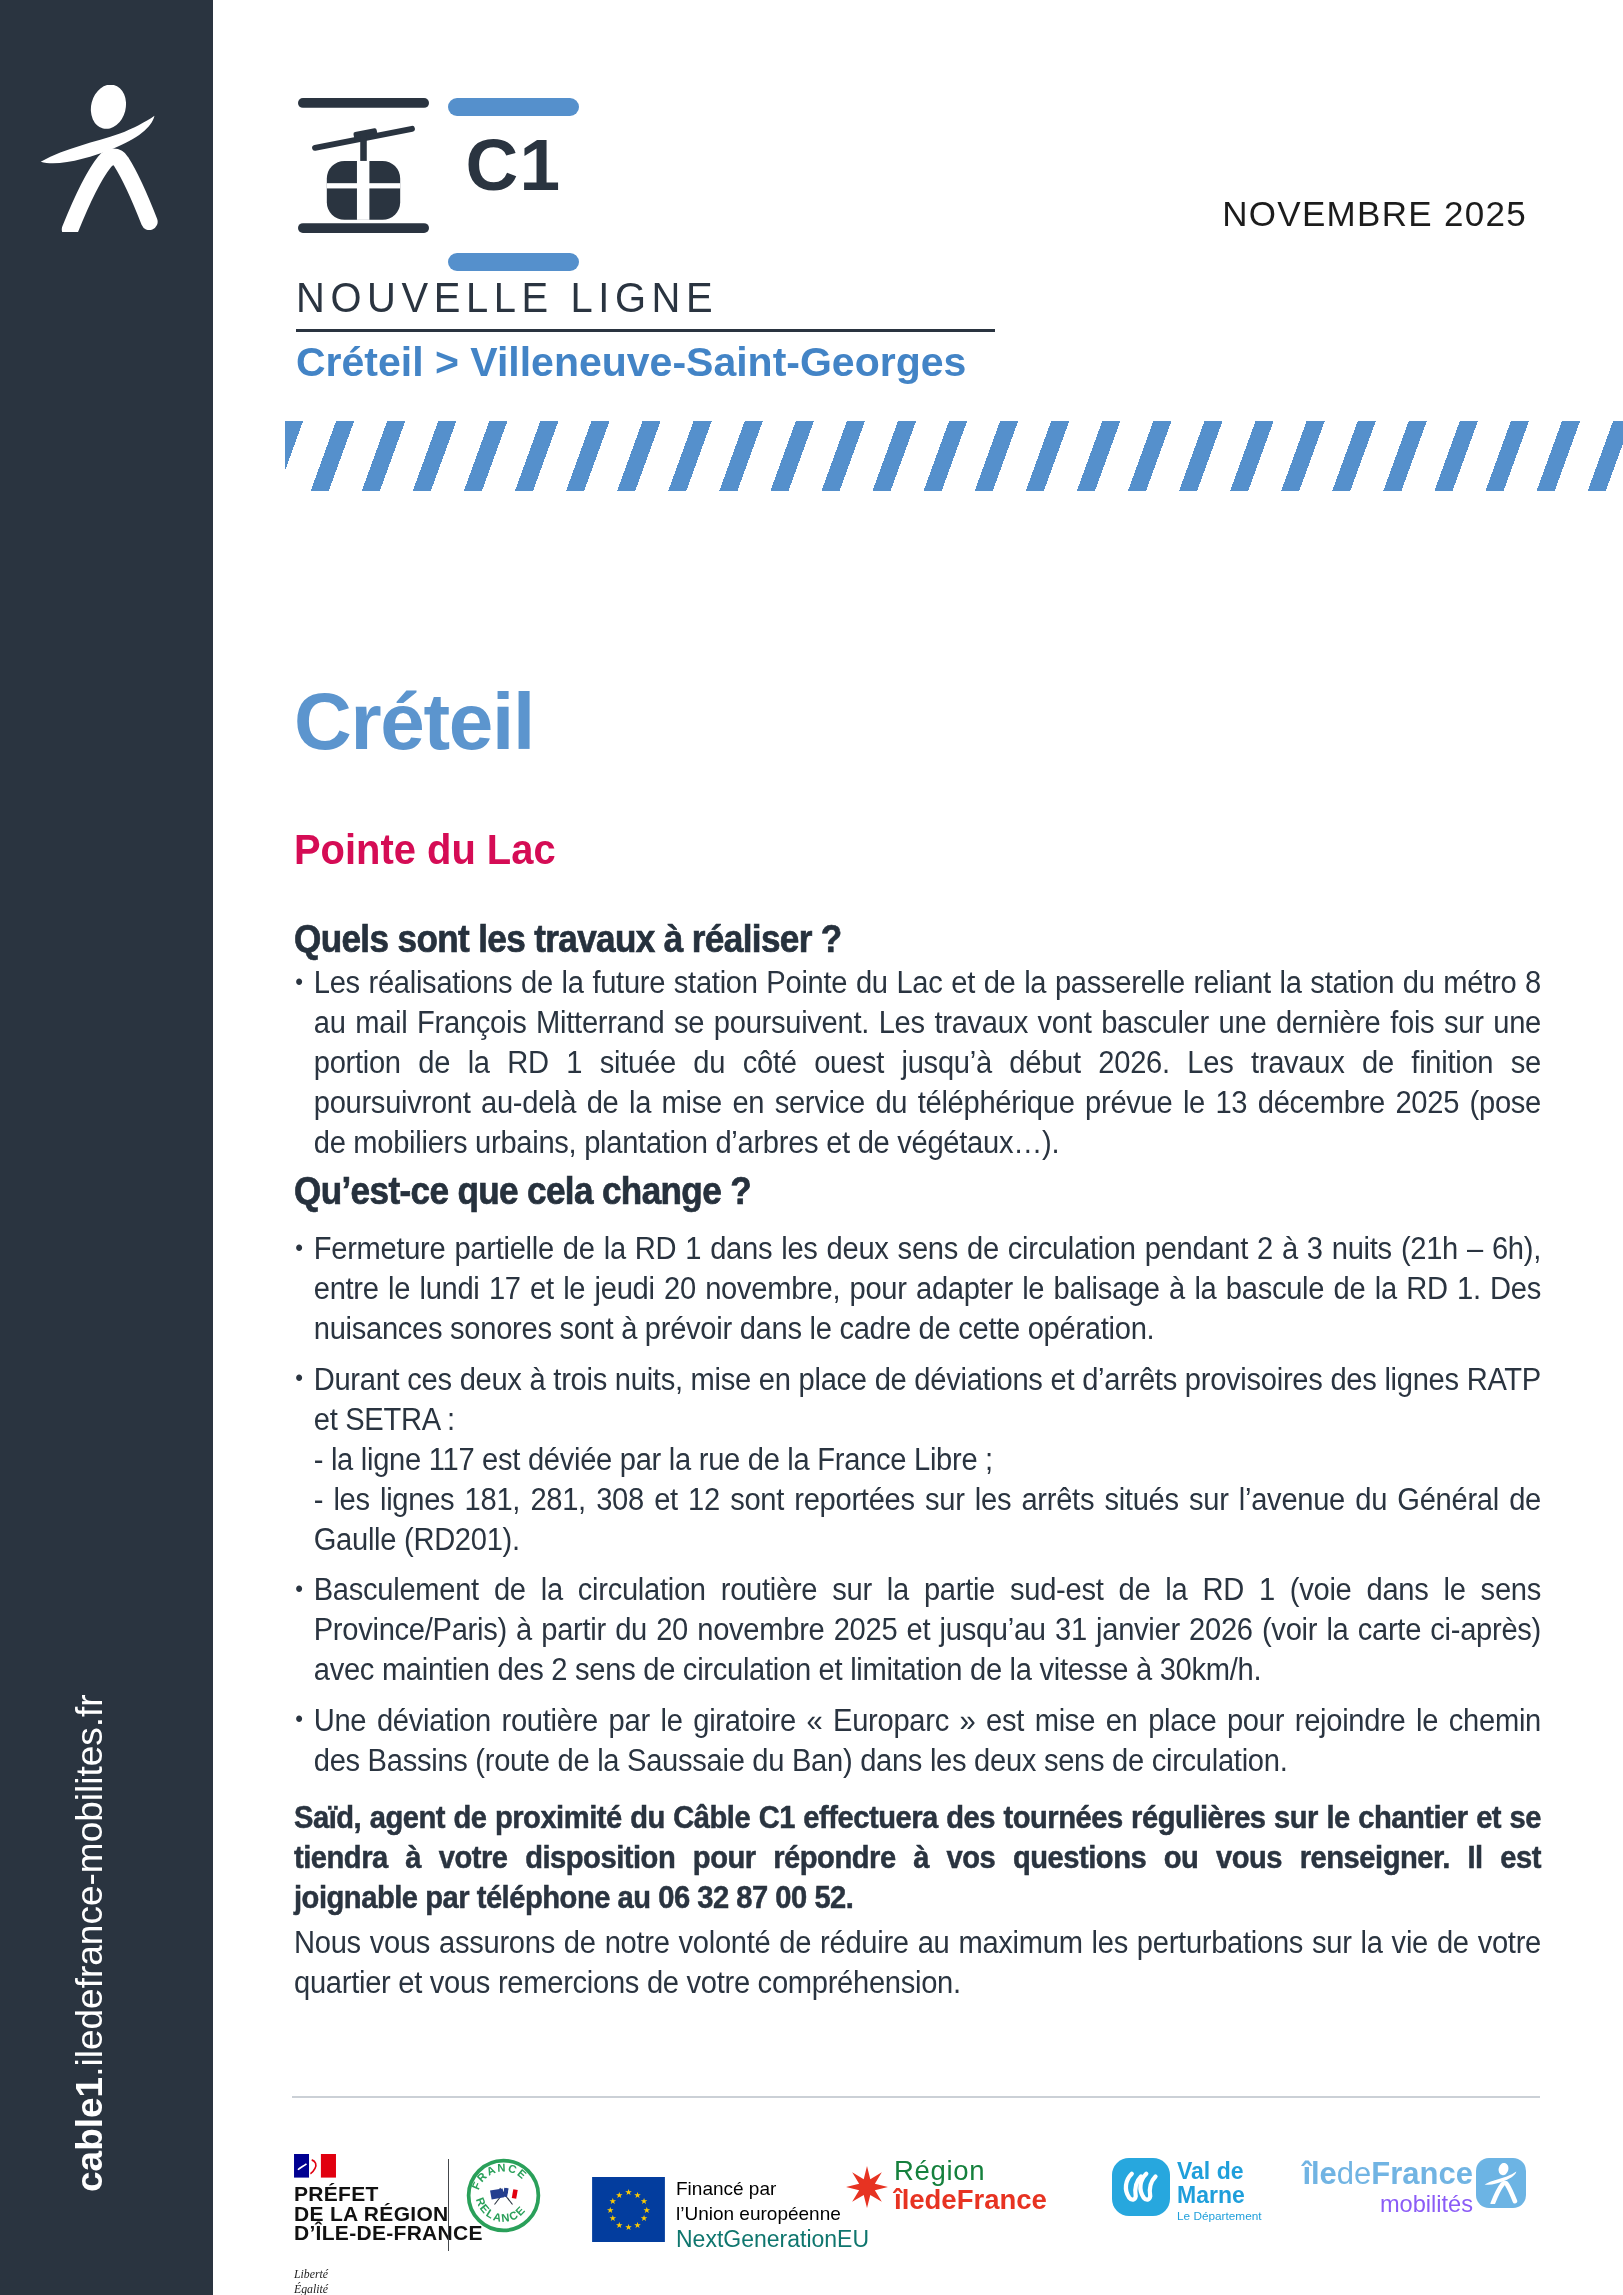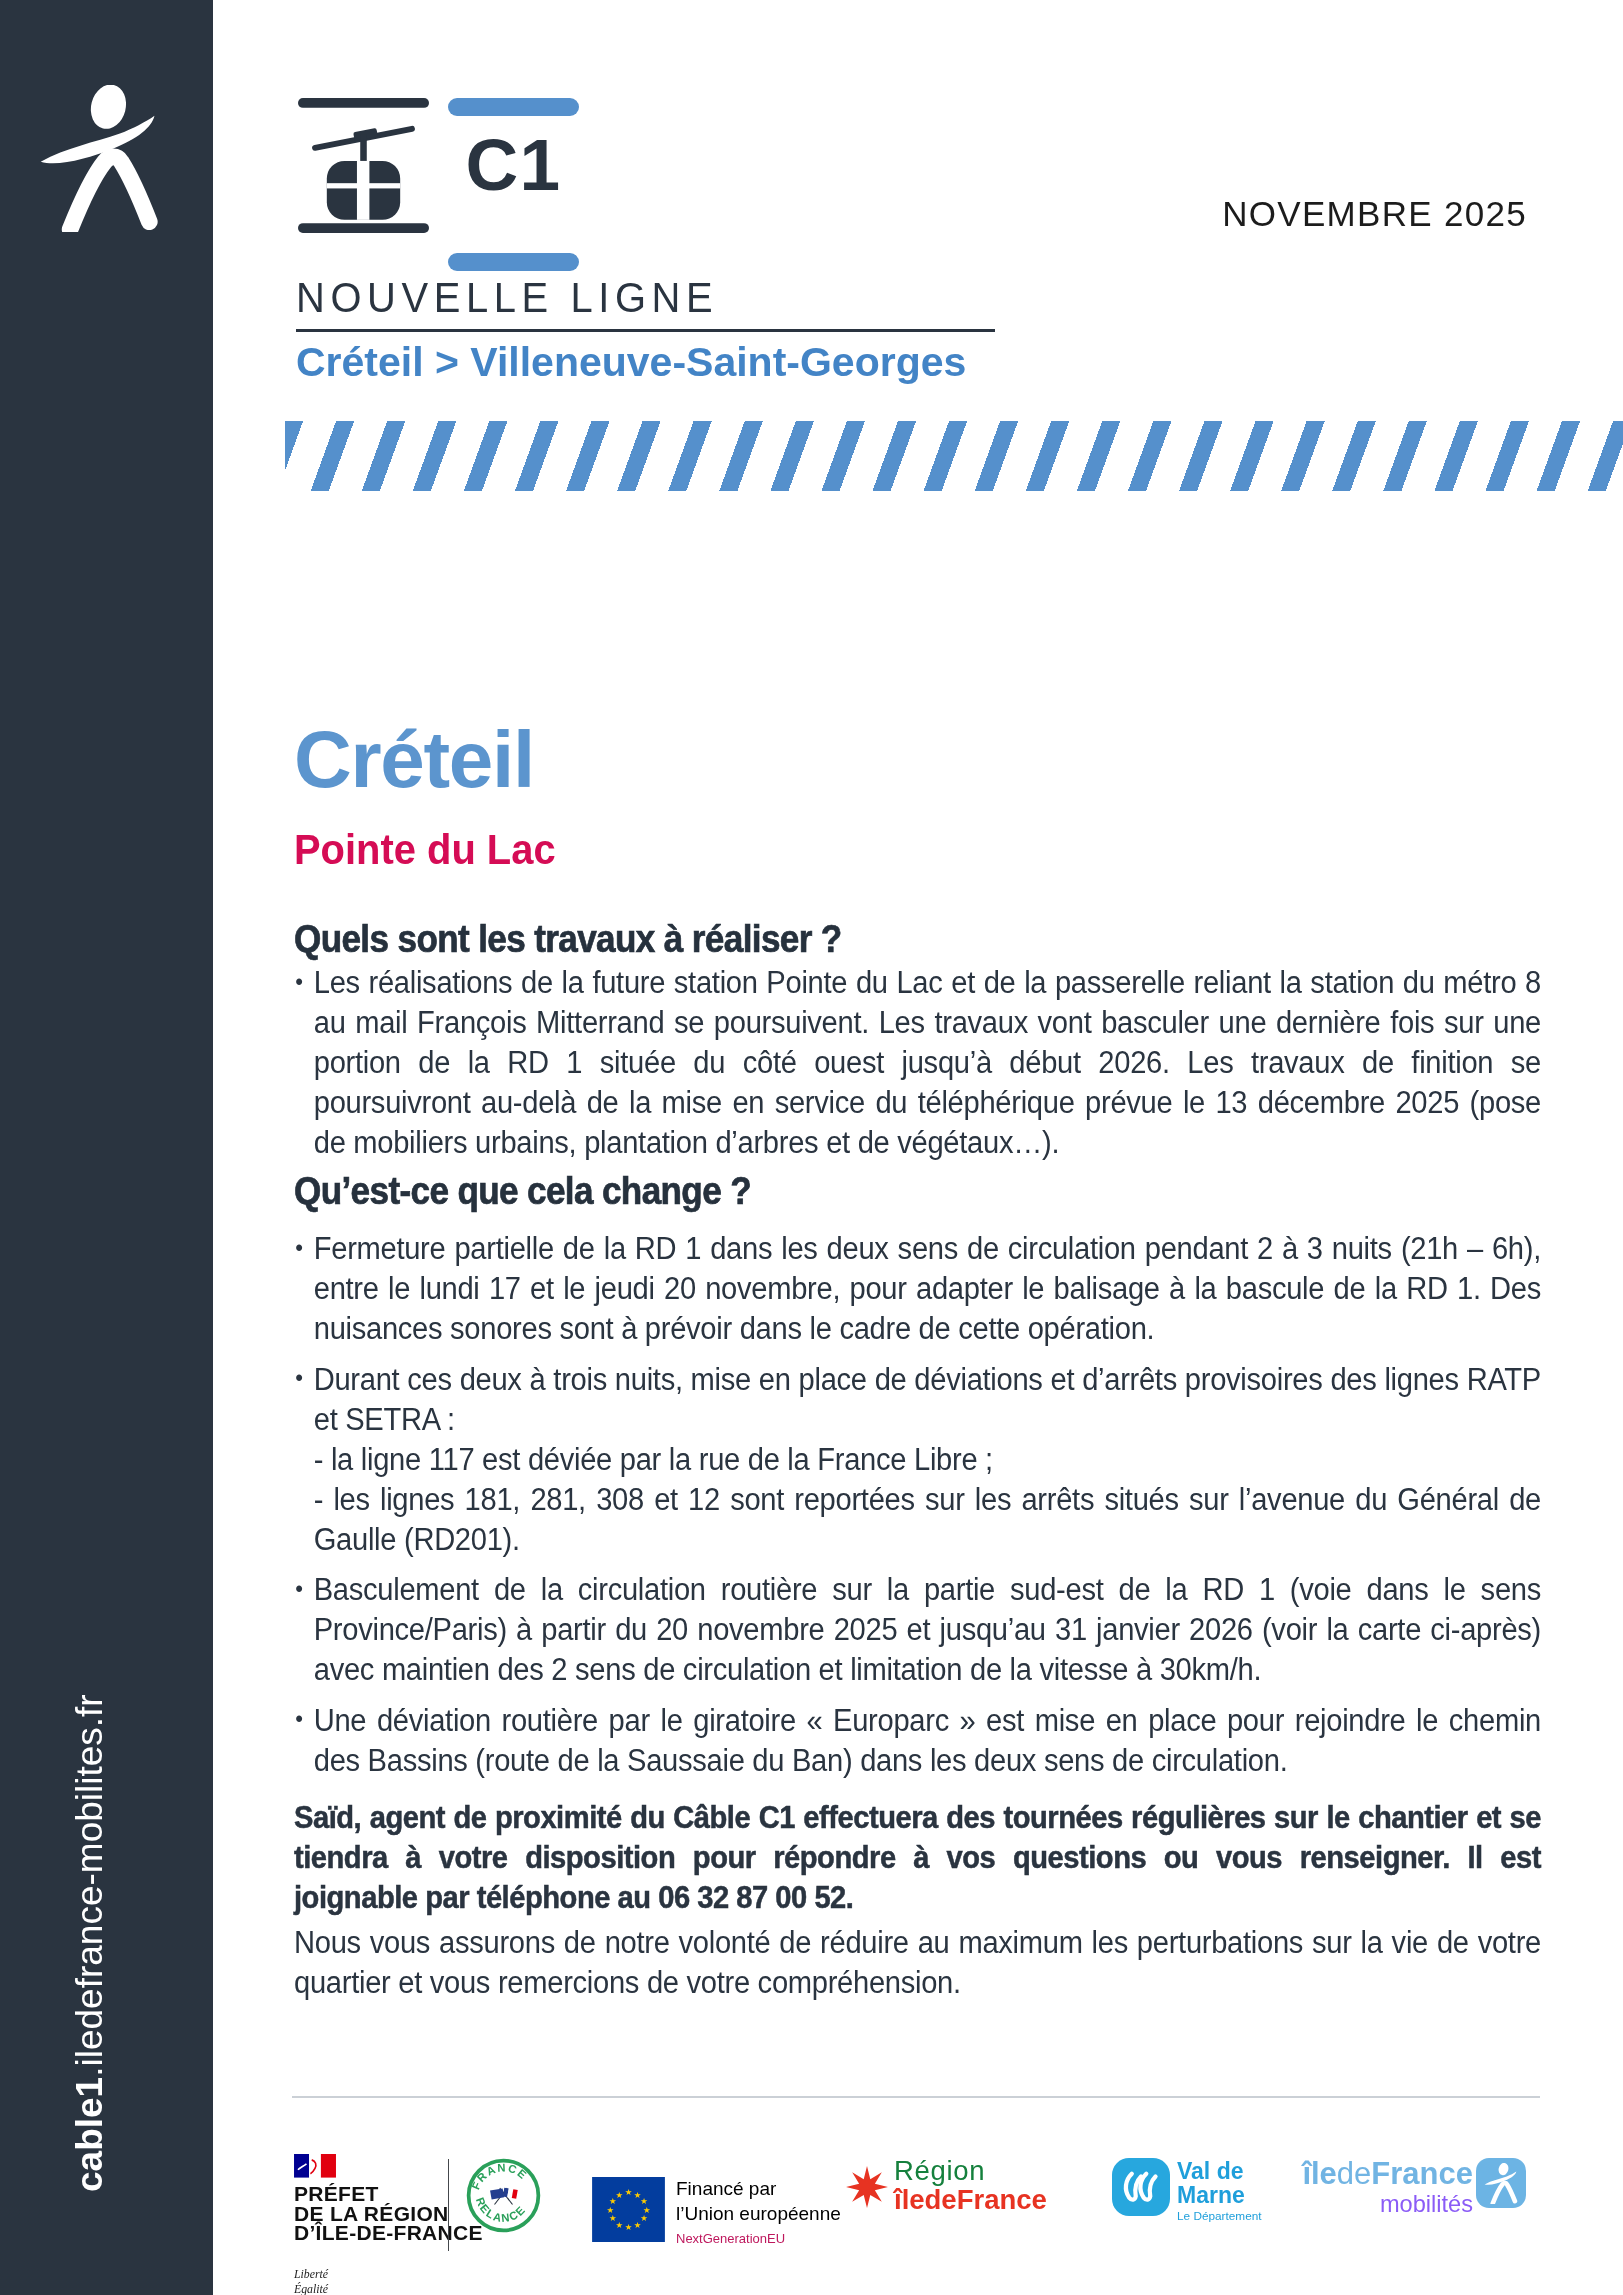--- a/index.html
+++ b/index.html
@@ -26,21 +26,21 @@
           letter-spacing:5.9px;color:#2A3440;transform:scaleX(0.95);transform-origin:left top;}
   .kicker-rule{position:absolute;left:296px;top:329px;width:699px;height:2.6px;background:#2A3440;}
   .route{position:absolute;left:296px;top:339px;font-size:41px;font-weight:700;color:#4384C6;}
 
   .stripes{position:absolute;left:285px;top:421px;width:1338px;height:70px;
            background:repeating-linear-gradient(110deg,#5590CC 0 17px,transparent 17px 48px);}
 
   
   .main-title{position:absolute;left:292px;top:561px;font-size:113px;font-weight:800;
               letter-spacing:-2.6px;color:#2A3440;-webkit-text-stroke:2px #2A3440;line-height:1;}
-  .city-title{position:absolute;left:294px;top:720px;font-size:80px;font-weight:700;
+  .city-title{position:absolute;left:294px;top:682px;font-size:80px;font-weight:700;
               letter-spacing:-1.3px;color:#5C95CE;line-height:1;}
   .station-title{position:absolute;left:294px;top:826px;font-size:42px;font-weight:700;
                  color:#D50C55;transform:scaleX(0.95);transform-origin:left top;}
 
   .sec-heading{position:absolute;font-size:39px;font-weight:800;letter-spacing:-0.7px;color:#26313D;
                -webkit-text-stroke:0.7px #26313D;transform:scaleX(0.9);transform-origin:left top;}
   .h-travaux{left:294px;top:917px;}
   .h-change{left:294px;top:1169px;}
 
   
@@ -63,21 +63,21 @@
   .prefet .pl1{margin-top:6.5px;}
   .prefet .motto{font-family:"Liberation Serif",serif;font-style:italic;font-size:11.8px;
                  line-height:15px;color:#222222;}
   .prefet .m1{margin-top:24px;}
   .footer-divider{position:absolute;left:448px;top:2159px;width:1.3px;height:92px;background:#44484c;}
   .relance{position:absolute;left:466px;top:2158px;width:75px;height:75px;}
   .eu{position:absolute;left:592px;top:2176px;}
   .eu-flag{position:absolute;left:0;top:1.3px;width:73px;height:65px;}
   .eu-text{position:absolute;left:84px;top:0;width:275px;white-space:nowrap;}
   .eu-l1,.eu-l2{font-size:19px;font-weight:400;color:#000000;line-height:25px;}
-  .eu-l3{font-size:13px;color:#be185d;line-height:26px;}
+  .eu-l3{font-size:23px;color:#0f766e;line-height:26px;}
   .region{position:absolute;left:846px;top:2155px;}
   .region-star{position:absolute;left:0;top:10.5px;width:42px;height:42px;}
   .region-l1{position:absolute;left:48px;top:0;font-size:27.5px;color:#15803d;letter-spacing:0.7px;}
   .region-l2{position:absolute;left:48px;top:29px;font-size:27.5px;font-weight:700;color:#E73322;}
   .vdm{position:absolute;left:1112px;top:2158px;}
   .vdm-icon{position:absolute;left:0;top:0;width:58px;height:58px;border-radius:17px;background:#27A7DE;}
   .vdm-text{position:absolute;left:65px;top:1.3px;color:#1F9FDB;white-space:nowrap;}
   .vdm-l1,.vdm-l2{font-size:23px;font-weight:700;line-height:24px;}
   .vdm-l3{font-size:11.8px;line-height:19.6px;}
   .idfm{position:absolute;left:1279px;top:2157px;width:194px;text-align:right;white-space:nowrap;}

